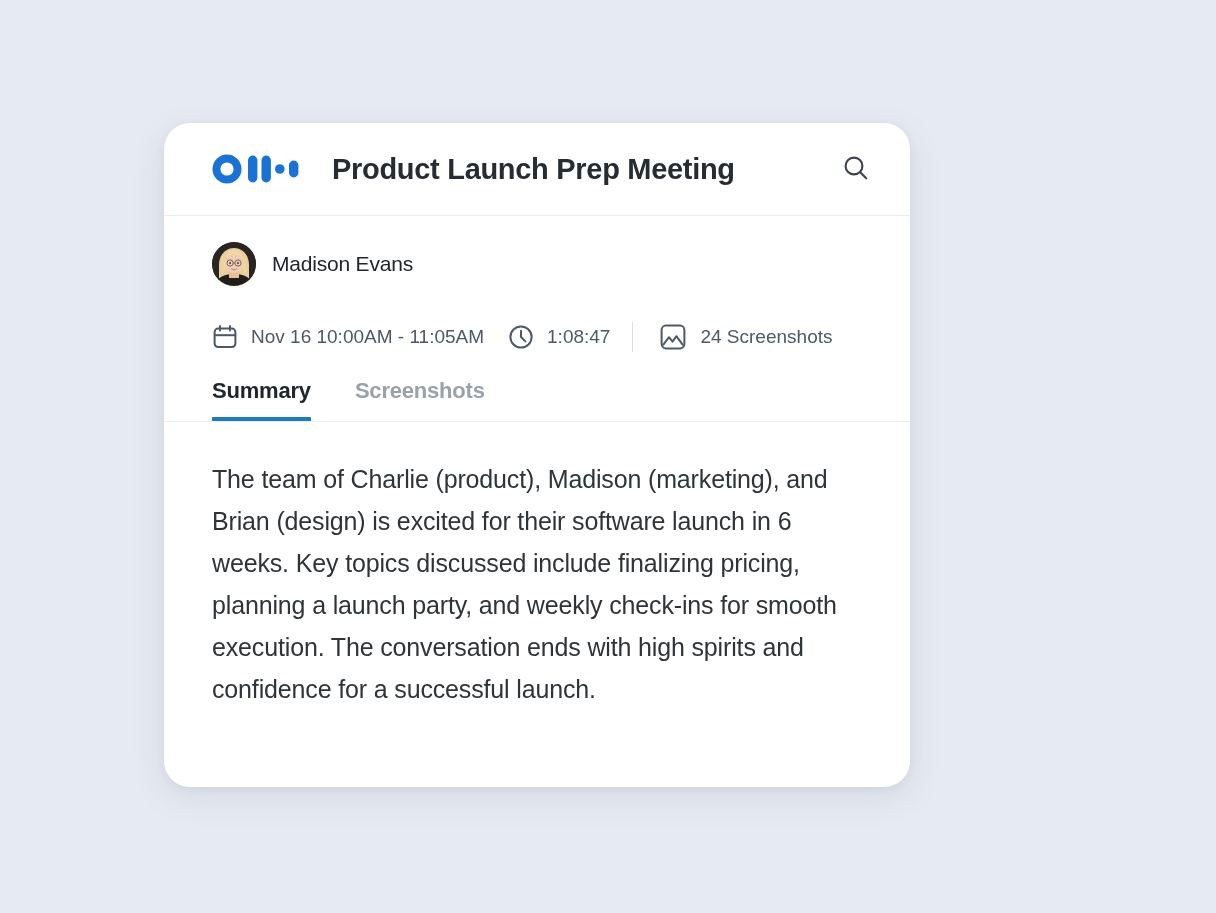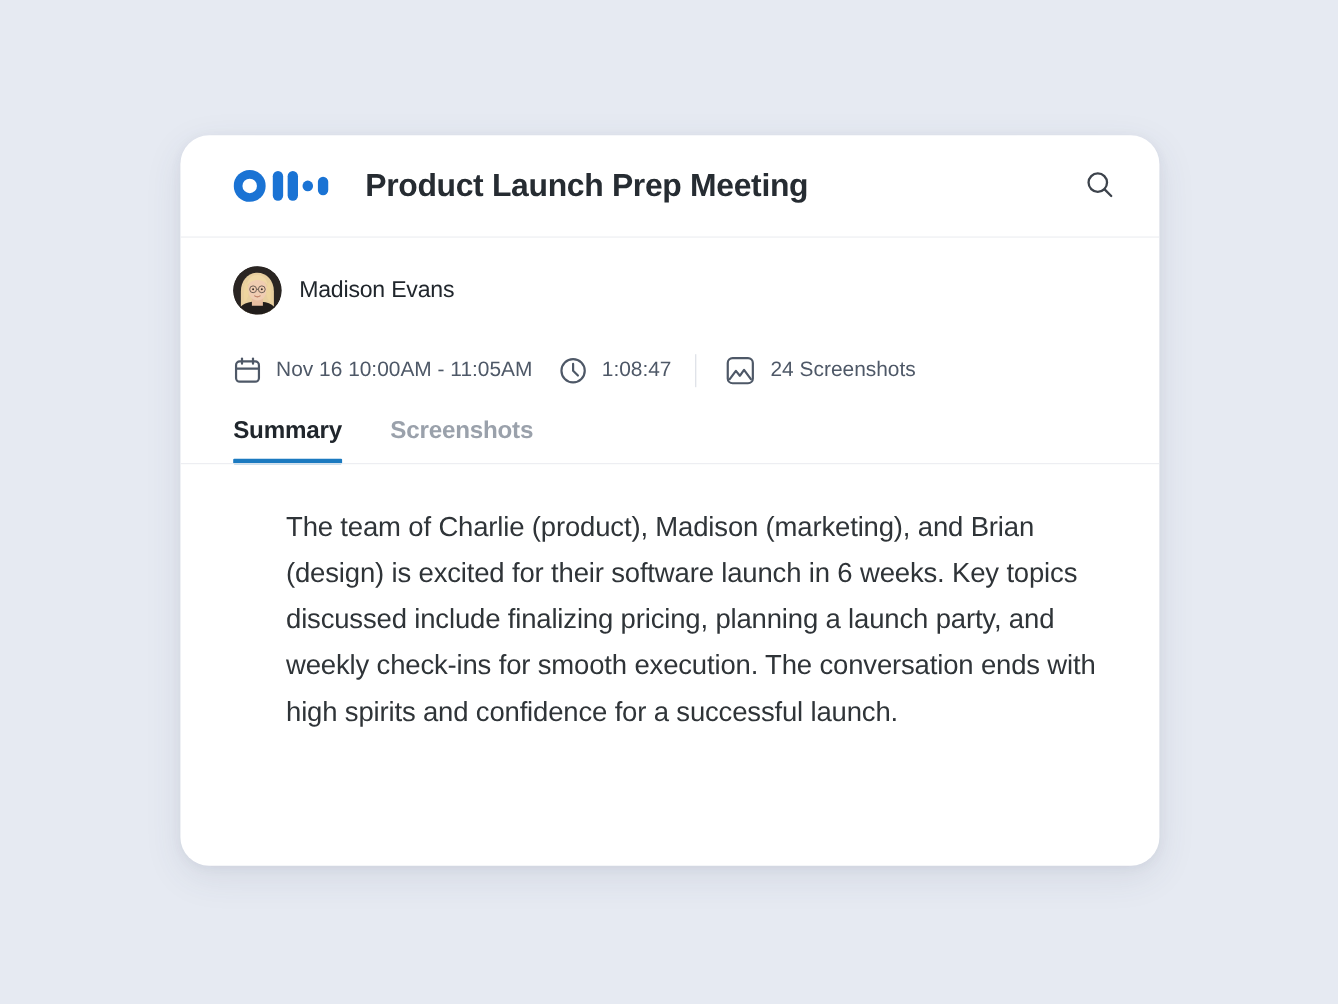--- a/index.html
+++ b/index.html
@@ -24,21 +24,21 @@
     position: relative;
     width: 1216px;
     height: 913px;
   }
 
   
   .card {
     position: absolute;
     left: 164px;
     top: 123px;
-    width: 890px;
+    width: 746px;
     height: 664px;
     background: #ffffff;
     border-radius: 26px;
     box-shadow: 0 10px 34px rgba(60, 72, 100, 0.10),
                 0 2px 10px rgba(60, 72, 100, 0.06);
     overflow: hidden;
   }
 
   
   .card-header {
@@ -177,21 +177,20 @@
     position: absolute;
     left: 0; right: 0; bottom: 0;
     height: 5px;
     background: #1b7ac0;
     border-radius: 1px;
   }
 
   
   .summary-body {
     padding: 36px 48px 0 48px;
-    margin-left: 48px;
   }
 
   .summary-text {
     font-size: 25px;
     line-height: 42px;
     color: #2f3438;
     max-width: 790px;
     letter-spacing: -0.15px;
   }
 </style>

